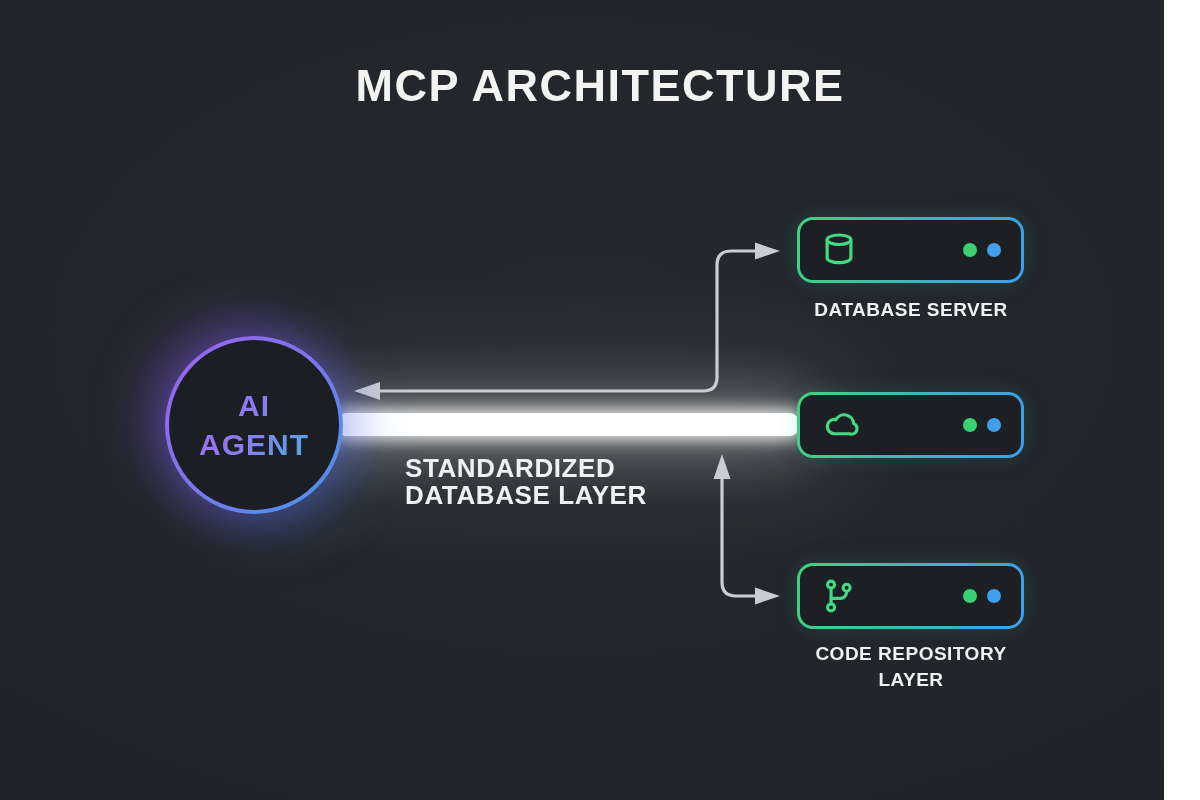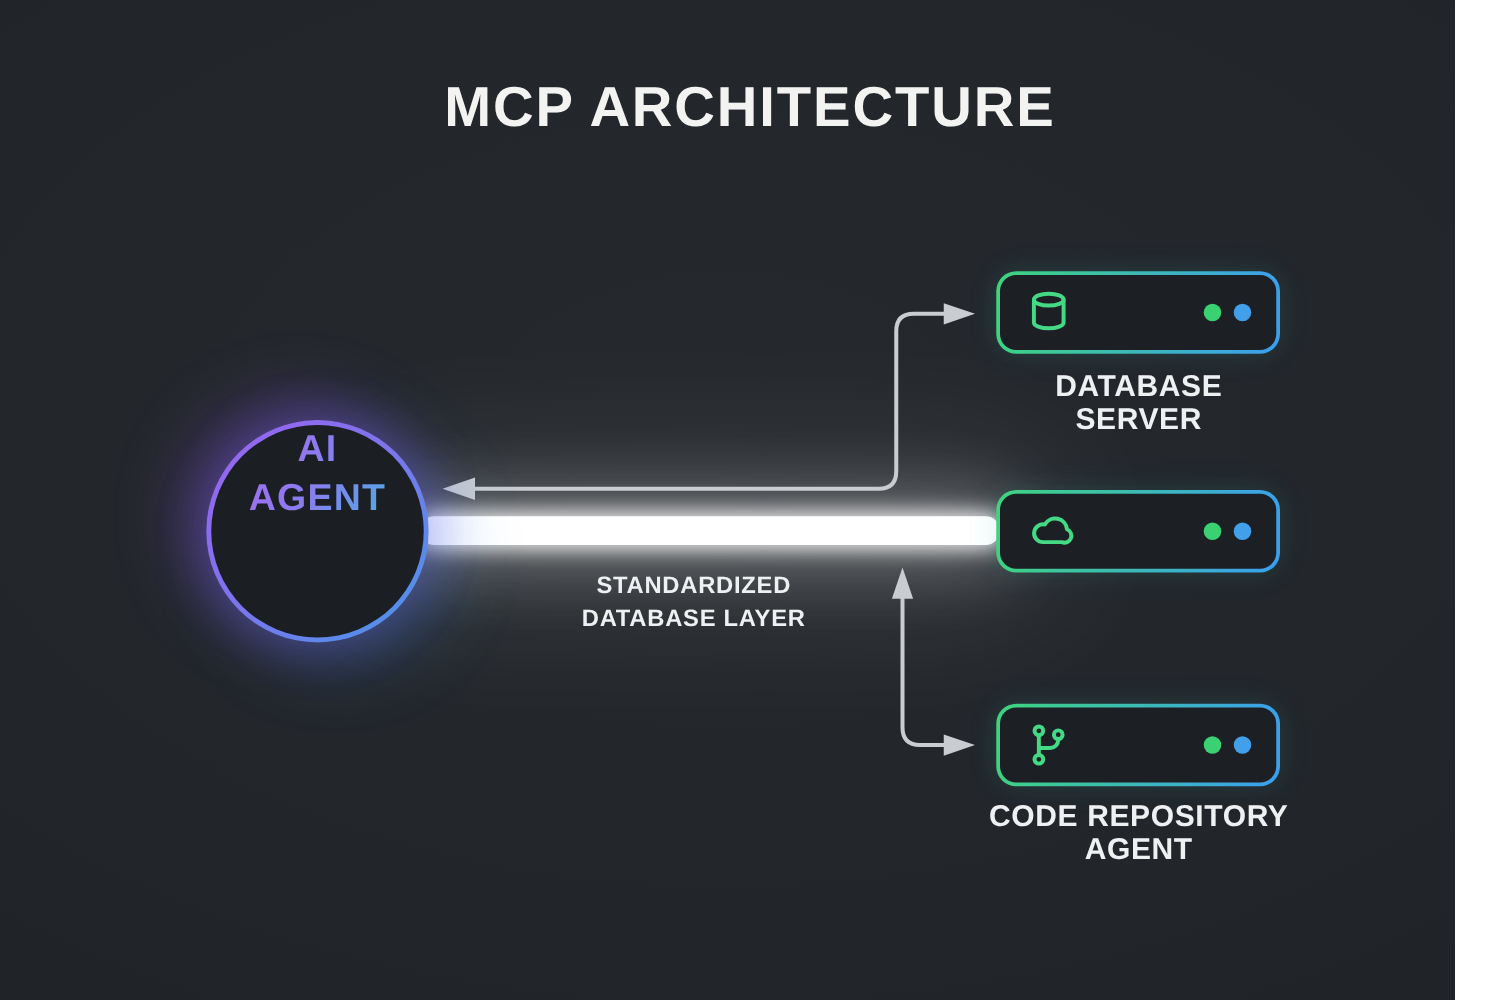--- a/index.html
+++ b/index.html
@@ -37,22 +37,21 @@
     box-shadow:
       0 0 16px 4px rgba(255,255,255,0.85),
       0 0 55px 16px rgba(255,255,255,0.30),
       0 0 120px 42px rgba(255,255,255,0.12);
     z-index: 2;
   }
   .protocol-label {
     position: absolute;
     left: 405px; top: 455px;
     width: 300px;
-    text-align: center;
-    font-size: 19px;
+    font-size: 26px;
     font-weight: bold;
     letter-spacing: 0.6px;
     line-height: 27px;
     color: var(--label_text, #eef0f2);
     z-index: 4;
   }
 
   
   .agent {
     position: absolute;
@@ -67,21 +66,21 @@
       0 0 40px 2px rgba(120, 95, 240, 0.22);
     z-index: 3;
     box-sizing: border-box;
   }
   .agent-inner {
     position: absolute;
     left: 4px; top: 4px; right: 4px; bottom: 4px;
     border-radius: 50%;
     background: var(--node_fill, #1b1f23);
     display: flex;
-    align-items: flex-start;
+    align-items: center;
     justify-content: center;
   }
   .agent-label {
     text-align: center;
     font-size: 30px;
     font-weight: bold;
     letter-spacing: 1px;
     line-height: 39px;
     background: linear-gradient(115deg, #a06ef2 10%, #8b7cee 48%, #55a6e8 95%);
     -webkit-background-clip: text;
@@ -131,21 +130,21 @@
     align-items: center;
     gap: 10px;
   }
   .dot { width: 14px; height: 14px; border-radius: 50%; }
   .dot-green { background: var(--dot_green, #3ad173); }
   .dot-blue  { background: var(--dot_blue, #42a0ea); }
   .server-label {
     position: absolute;
     left: 791px; width: 240px;
     text-align: center;
-    font-size: 24px;
+    font-size: 19px;
     font-weight: bold;
     letter-spacing: 0.5px;
     line-height: 26px;
     color: var(--label_text, #eef0f2);
     z-index: 4;
   }
   .box-database { top: 217px; }
   .box-cloud    { top: 392px; }
   .box-repo     { top: 563px; }
   .label-database { top: 297px; }
@@ -222,15 +221,15 @@
         <circle cx="16.8" cy="6.8" r="2.2"></circle>
         <path d="M7 7 V17"></path>
         <path d="M16.8 9 v0.5 A4 4 0 0 1 12.8 13.5 H7"></path>
       </svg>
       <div class="dots">
         <span class="dot dot-green"></span>
         <span class="dot dot-blue"></span>
       </div>
     </div>
   </div>
-  <div class="server-label label-repo">CODE REPOSITORY AGENT</div>
+  <div class="server-label label-repo">CODE REPOSITORY LAYER</div>
 
 </div>
 
 </body></html>

